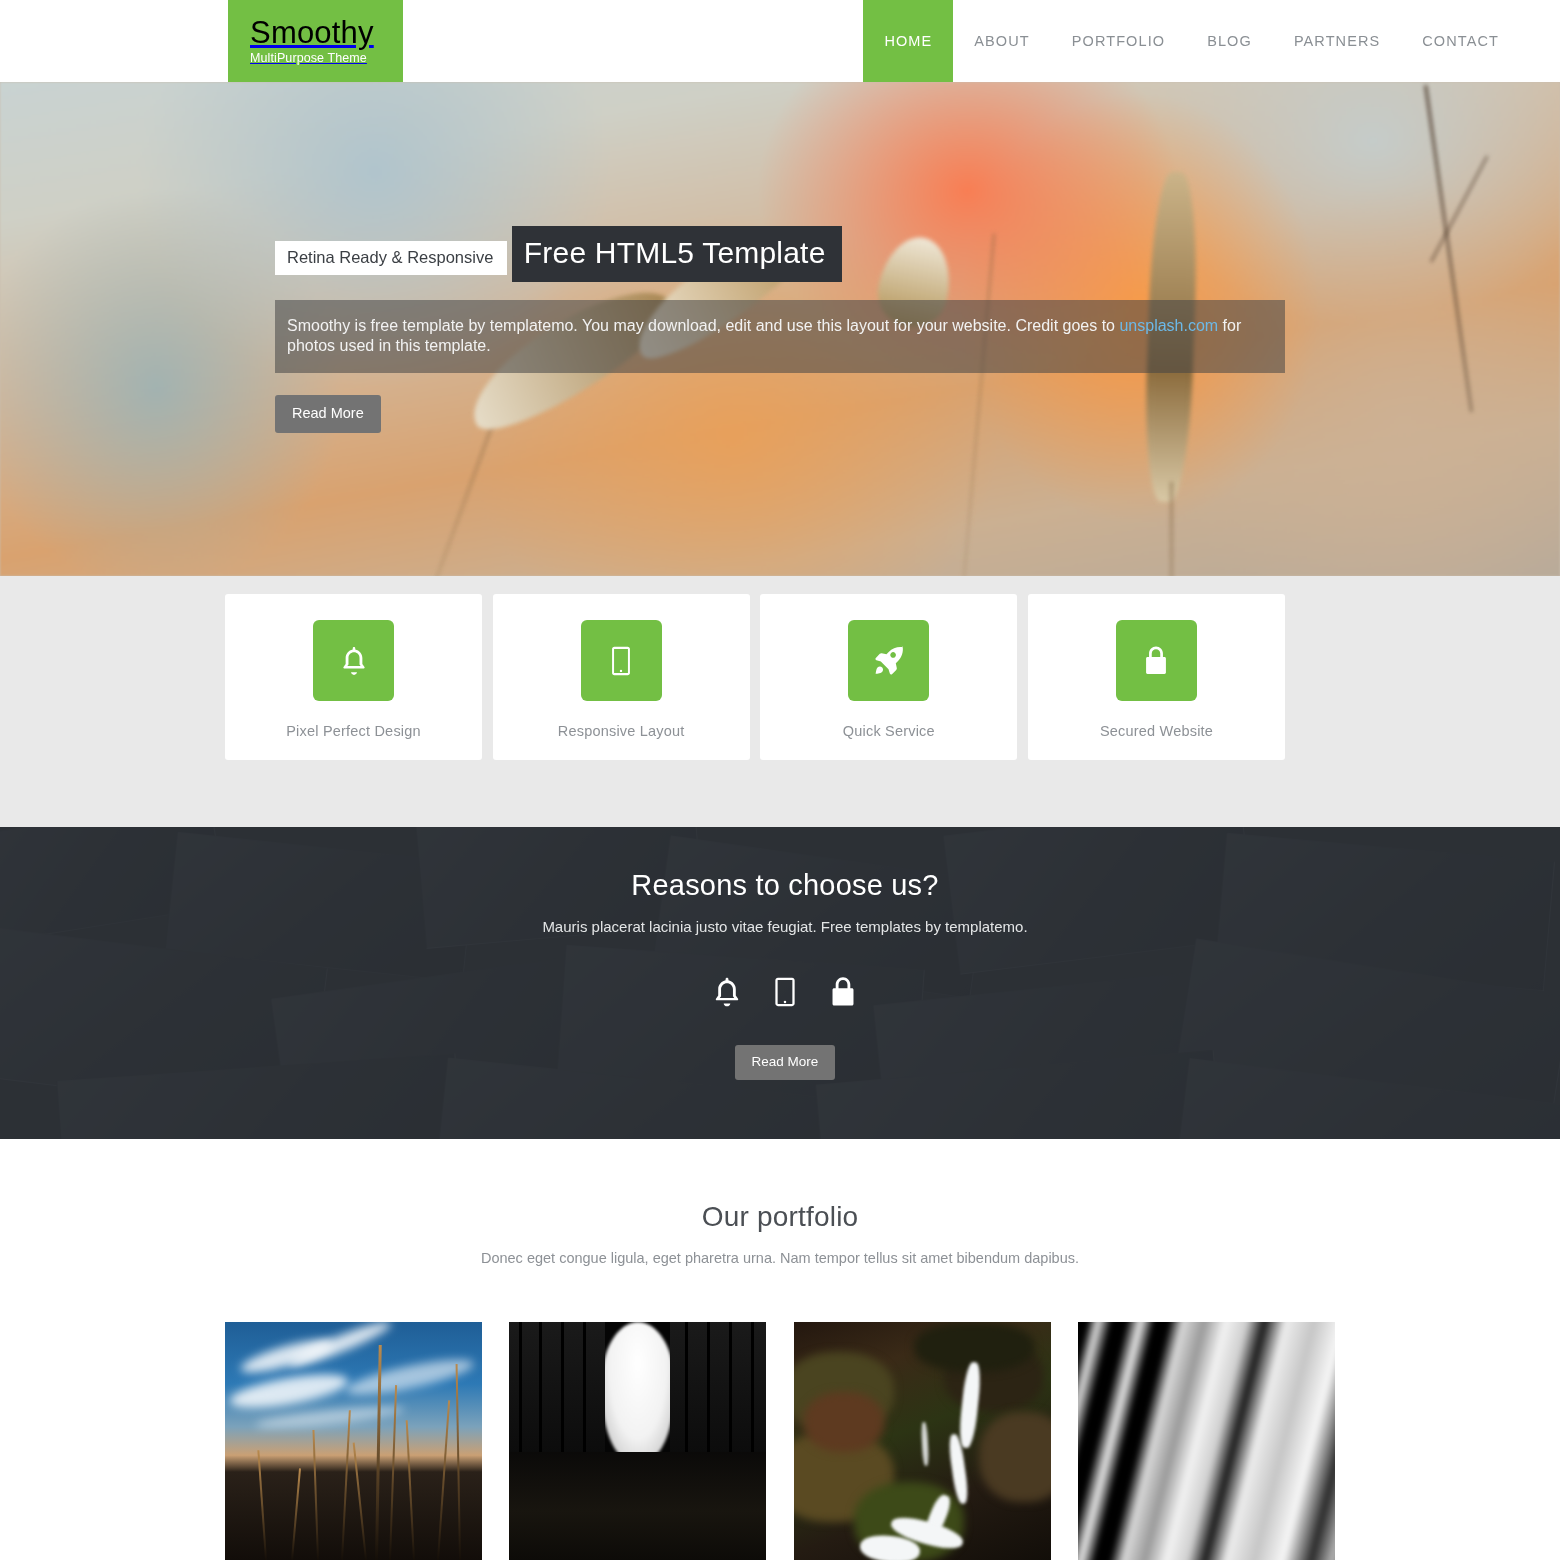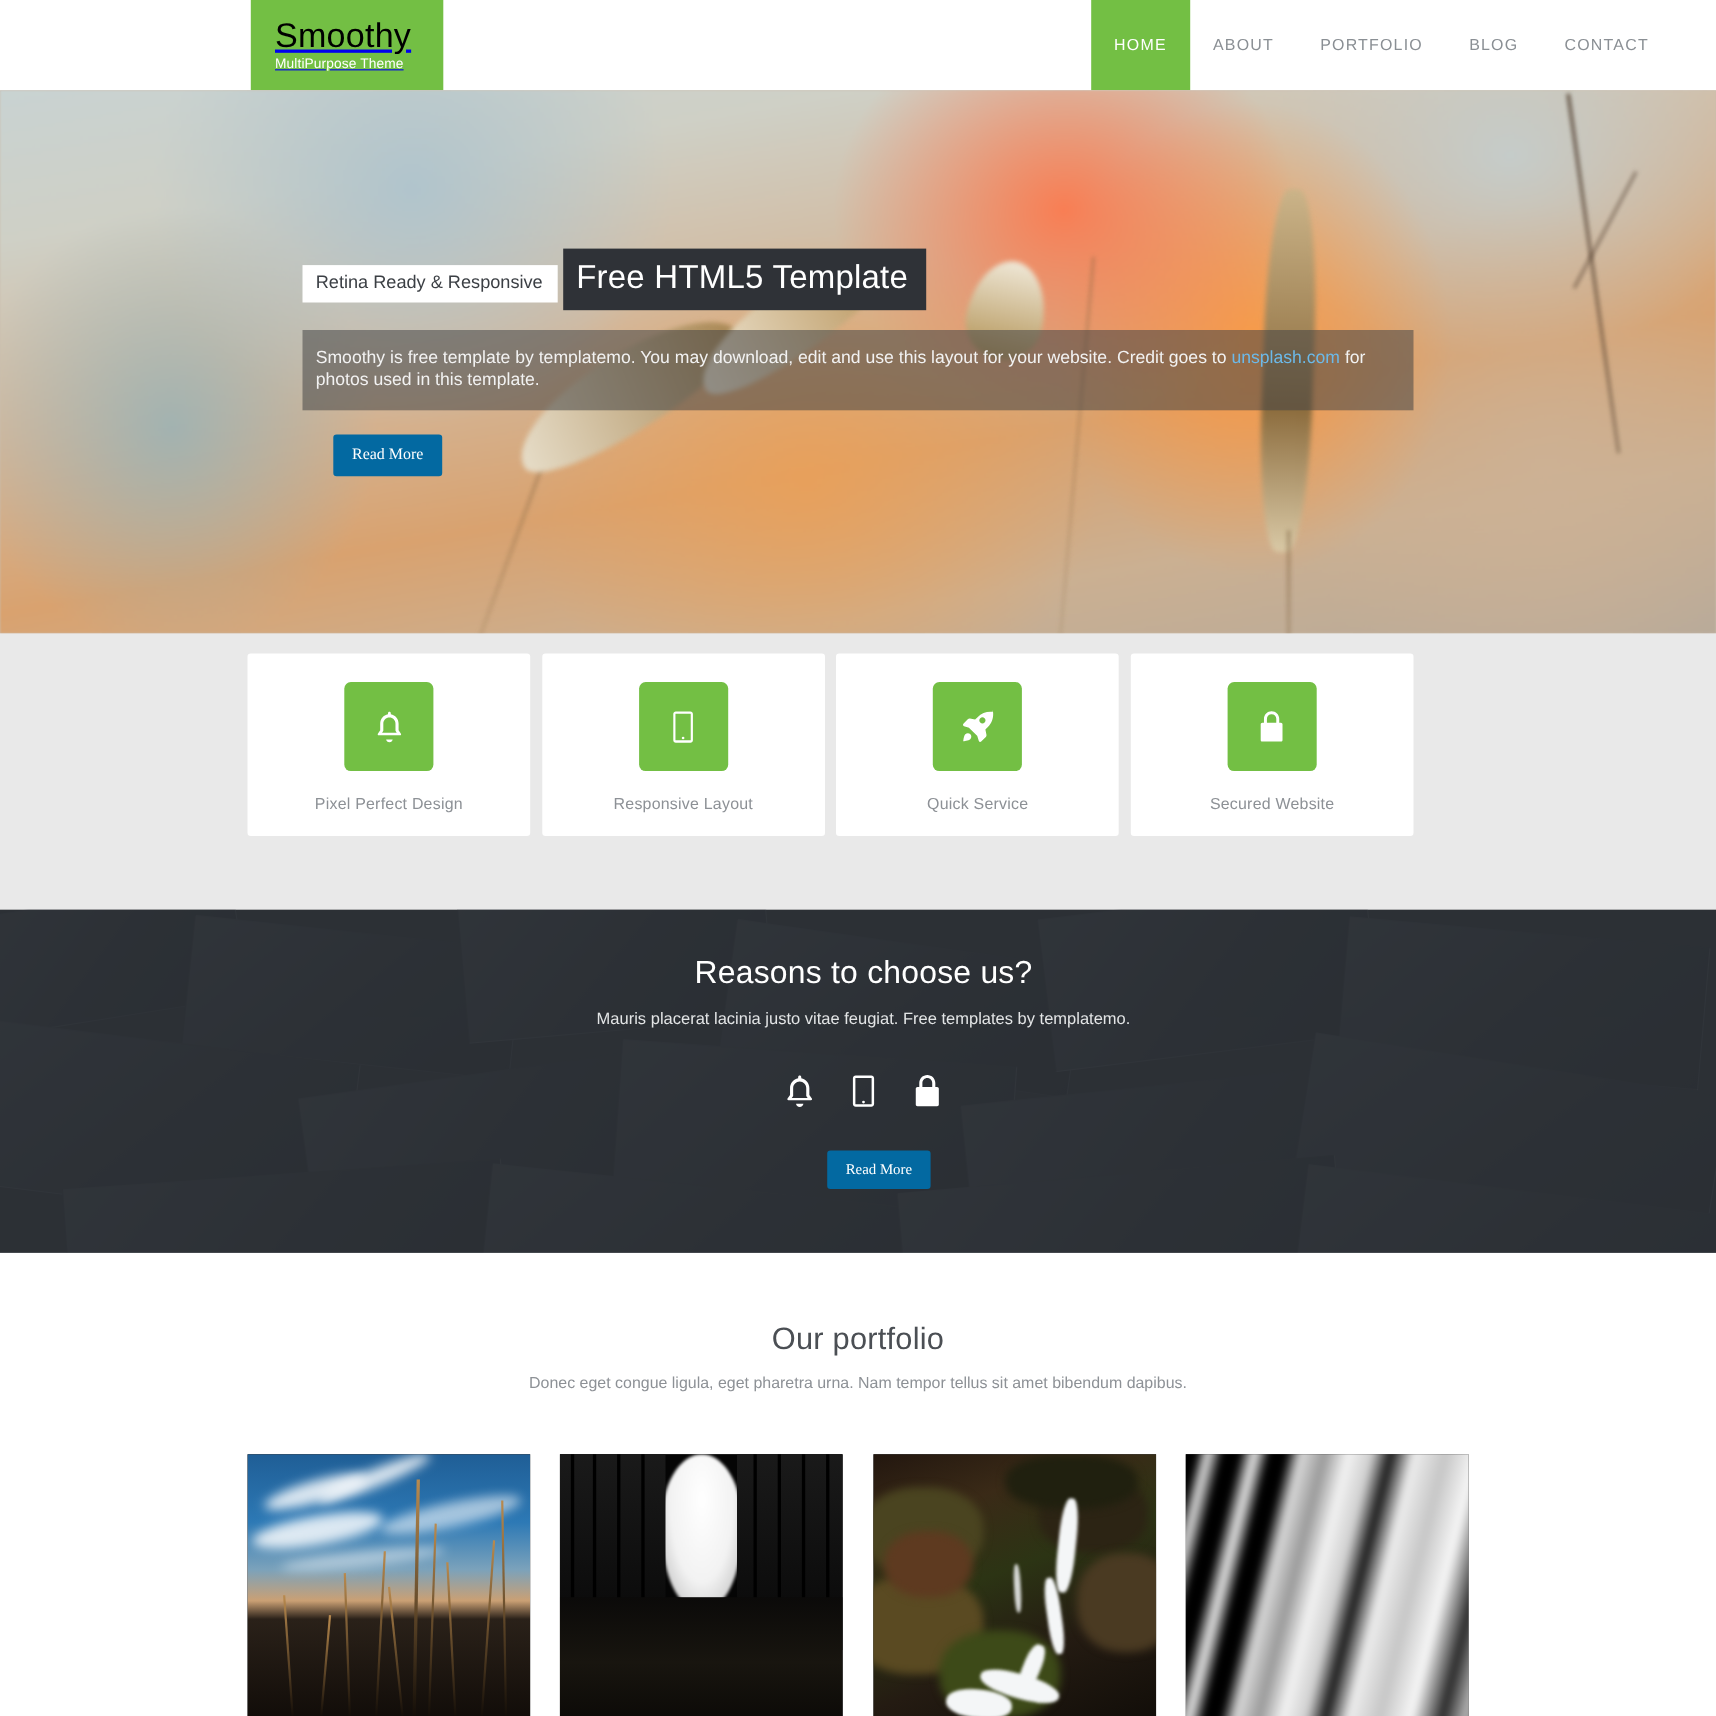--- a/index.html
+++ b/index.html
@@ -133,31 +133,30 @@
     background: rgba(70,70,70,.55);
     color: #f2f2f2;
     font-size: 16px;
     padding: 16px 12px;
     margin-top: 18px;
     line-height: 1.3;
   }
   .hero-desc a { color: #6cb9e8; text-decoration: none; }
   .btn-green {
     display: inline-block;
-    background: #0369a1;
+    background: #737373;
     color: #ffffff;
     font-size: 14.5px;
     padding: 11px 17px 12px;
     border: none;
     border-radius: 3px;
     margin-top: 22px;
     cursor: pointer;
-    font-family: Liberation Serif, serif;
+    font-family: Liberation Sans, sans-serif;
     line-height: 1;
-    margin-left: 28px;
   }
 
   
   .features {
     background: #e9e9e9;
     height: 251px;
     position: relative;
   }
   .features-row {
     position: absolute;
@@ -352,20 +351,21 @@
 <header class="site-header">
   <a class="logo-box" href="#">
     <span class="logo-title">Smoothy</span>
     <span class="logo-sub">MultiPurpose Theme</span>
   </a>
   <nav class="main-nav">
     <a class="nav-item active" href="#">HOME</a>
     <a class="nav-item" href="#">ABOUT</a>
     <a class="nav-item" href="#">PORTFOLIO</a>
     <a class="nav-item" href="#">BLOG</a>
+    <a class="nav-item" href="#">PARTNERS</a>
     <a class="nav-item" href="#">CONTACT</a>
     <span class="nav-spacer"></span>
   </nav>
 </header>
 
 <section class="hero">
   <div class="hero-bg"></div>
   <div class="hero-stalks">
     <div class="stalk" style="left:430px;top:270px;width:3px;height:240px;transform:rotate(20deg);"></div>
     <div class="spike" style="left:455px;top:240px;width:230px;height:70px;transform:rotate(-32deg);background:linear-gradient(100deg,#e8dfcb,#a78550);"></div>

